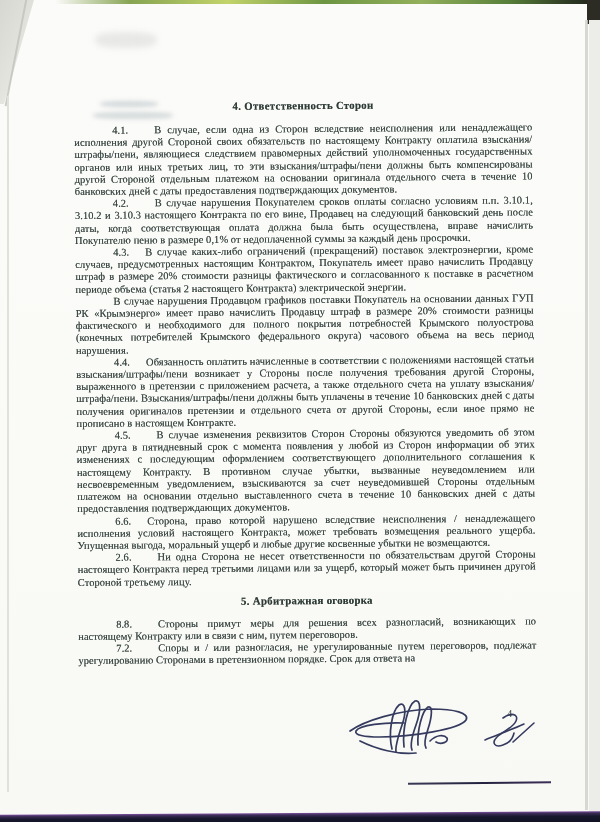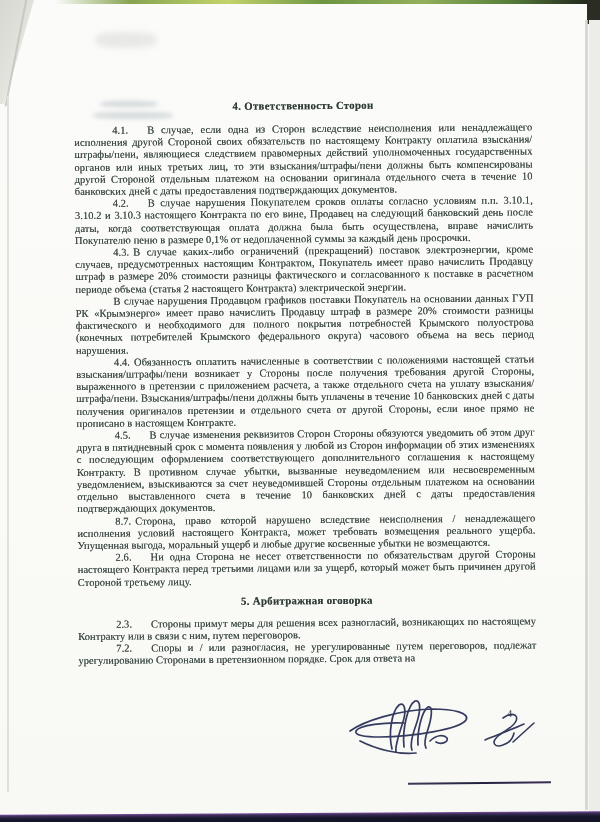--- a/index.html
+++ b/index.html
@@ -49,22 +49,22 @@
     text-align:justify;letter-spacing:.05px;
     text-shadow:0 0 .5px rgba(58,71,66,.75);
   }
   .content h3{
     margin:0 0 11px 0;text-align:center;font-size:10.8px;line-height:13px;
     font-weight:bold;color:#2e3b36;letter-spacing:.3px;
   }
   .content h3.sec5{margin:7px 0 10px 0;}
   .para{margin:0;text-indent:38px;}
   .pnum{font-weight:normal;}
-  .tabbed .pnum{margin-right:19px;}
-  .narrow .pnum{margin-right:4px;}
+  .tabbed .pnum{margin-right:26px;}
+  .narrow .pnum{margin-right:16px;}
   
   .page-num{
     position:absolute;left:507px;top:708px;font-size:10.5px;color:#3a4743;
     font-family:"Liberation Serif",serif;
   }
   
   .sig-main{position:absolute;left:346px;top:697px;width:138px;height:66px;}
   .sig-small{position:absolute;left:479px;top:709px;width:60px;height:46px;}
   .sig-line{
     position:absolute;left:408px;top:782px;width:143px;height:2px;
@@ -99,27 +99,27 @@
   <p class="para tabbed"><span class="pnum">4.2.</span><span>В случае нарушения Покупателем сроков оплаты согласно условиям п.п. 3.10.1, 3.10.2 и 3.10.3 настоящего Контракта по его вине, Продавец на следующий банковский день после даты, когда соответствующая оплата должна была быть осуществлена, вправе начислить Покупателю пеню в размере 0,1% от недоплаченной суммы за каждый день просрочки.</span></p>
 
   <p class="para narrow"><span class="pnum">4.3.</span><span>В случае каких-либо ограничений (прекращений) поставок электроэнергии, кроме случаев, предусмотренных настоящим Контрактом, Покупатель имеет право начислить Продавцу штраф в размере 20% стоимости разницы фактического и согласованного к поставке в расчетном периоде объема (статья 2 настоящего Контракта) электрической энергии.</span></p>
 
   <p class="para"><span>В случае нарушения Продавцом графиков поставки Покупатель на основании данных ГУП РК «Крымэнерго» имеет право начислить Продавцу штраф в размере 20% стоимости разницы фактического и необходимого для полного покрытия потребностей Крымского полуострова (конечных потребителей Крымского федерального округа) часового объема на весь период нарушения.</span></p>
 
   <p class="para narrow"><span class="pnum">4.4.</span><span>Обязанность оплатить начисленные в соответствии с положениями настоящей статьи взыскания/штрафы/пени возникает у Стороны после получения требования другой Стороны, выраженного в претензии с приложением расчета, а также отдельного счета на уплату взыскания/штрафа/пени. Взыскания/штрафы/пени должны быть уплачены в течение 10 банковских дней с даты получения оригиналов претензии и отдельного счета от другой Стороны, если иное прямо не прописано в настоящем Контракте.</span></p>
 
   <p class="para tabbed"><span class="pnum">4.5.</span><span>В случае изменения реквизитов Сторон Стороны обязуются уведомить об этом друг друга в пятидневный срок с момента появления у любой из Сторон информации об этих изменениях с последующим оформлением соответствующего дополнительного соглашения к настоящему Контракту. В противном случае убытки, вызванные неуведомлением или несвоевременным уведомлением, взыскиваются за счет неуведомившей Стороны отдельным платежом на основании отдельно выставленного счета в течение 10 банковских дней с даты предоставления подтверждающих документов.</span></p>
 
-  <p class="para narrow"><span class="pnum">8.7.</span><span>Сторона, право которой нарушено вследствие неисполнения / ненадлежащего исполнения условий настоящего Контракта, может требовать возмещения реального ущерба. Упущенная выгода, моральный ущерб и любые другие косвенные убытки не возмещаются.</span></p>
+  <p class="para narrow"><span class="pnum">6.6.</span><span>Сторона, право которой нарушено вследствие неисполнения / ненадлежащего исполнения условий настоящего Контракта, может требовать возмещения реального ущерба. Упущенная выгода, моральный ущерб и любые другие косвенные убытки не возмещаются.</span></p>
 
   <p class="para tabbed"><span class="pnum">2.6.</span><span>Ни одна Сторона не несет ответственности по обязательствам другой Стороны настоящего Контракта перед третьими лицами или за ущерб, который может быть причинен другой Стороной третьему лицу.</span></p>
 
   <h3 class="sec5">5.  Арбитражная оговорка</h3>
 
-  <p class="para tabbed"><span class="pnum">2.3.</span><span>Стороны примут меры для решения всех разногласий, возникающих по настоящему Контракту или в связи с ним, путем переговоров.</span></p>
+  <p class="para tabbed"><span class="pnum">8.8.</span><span>Стороны примут меры для решения всех разногласий, возникающих по настоящему Контракту или в связи с ним, путем переговоров.</span></p>
 
   <p class="para tabbed"><span class="pnum">7.2.</span><span>Споры и / или разногласия, не урегулированные путем переговоров, подлежат урегулированию Сторонами в претензионном порядке. Срок для ответа на</span></p>
 
 </div>
 
 <div class="page-num">4</div>
 
 <div class="sig-main">
   <svg width="138" height="66" viewBox="0 0 138 66">
     <g fill="none" stroke="#252b52" stroke-width="1.7" stroke-linecap="round" opacity="0.92">

